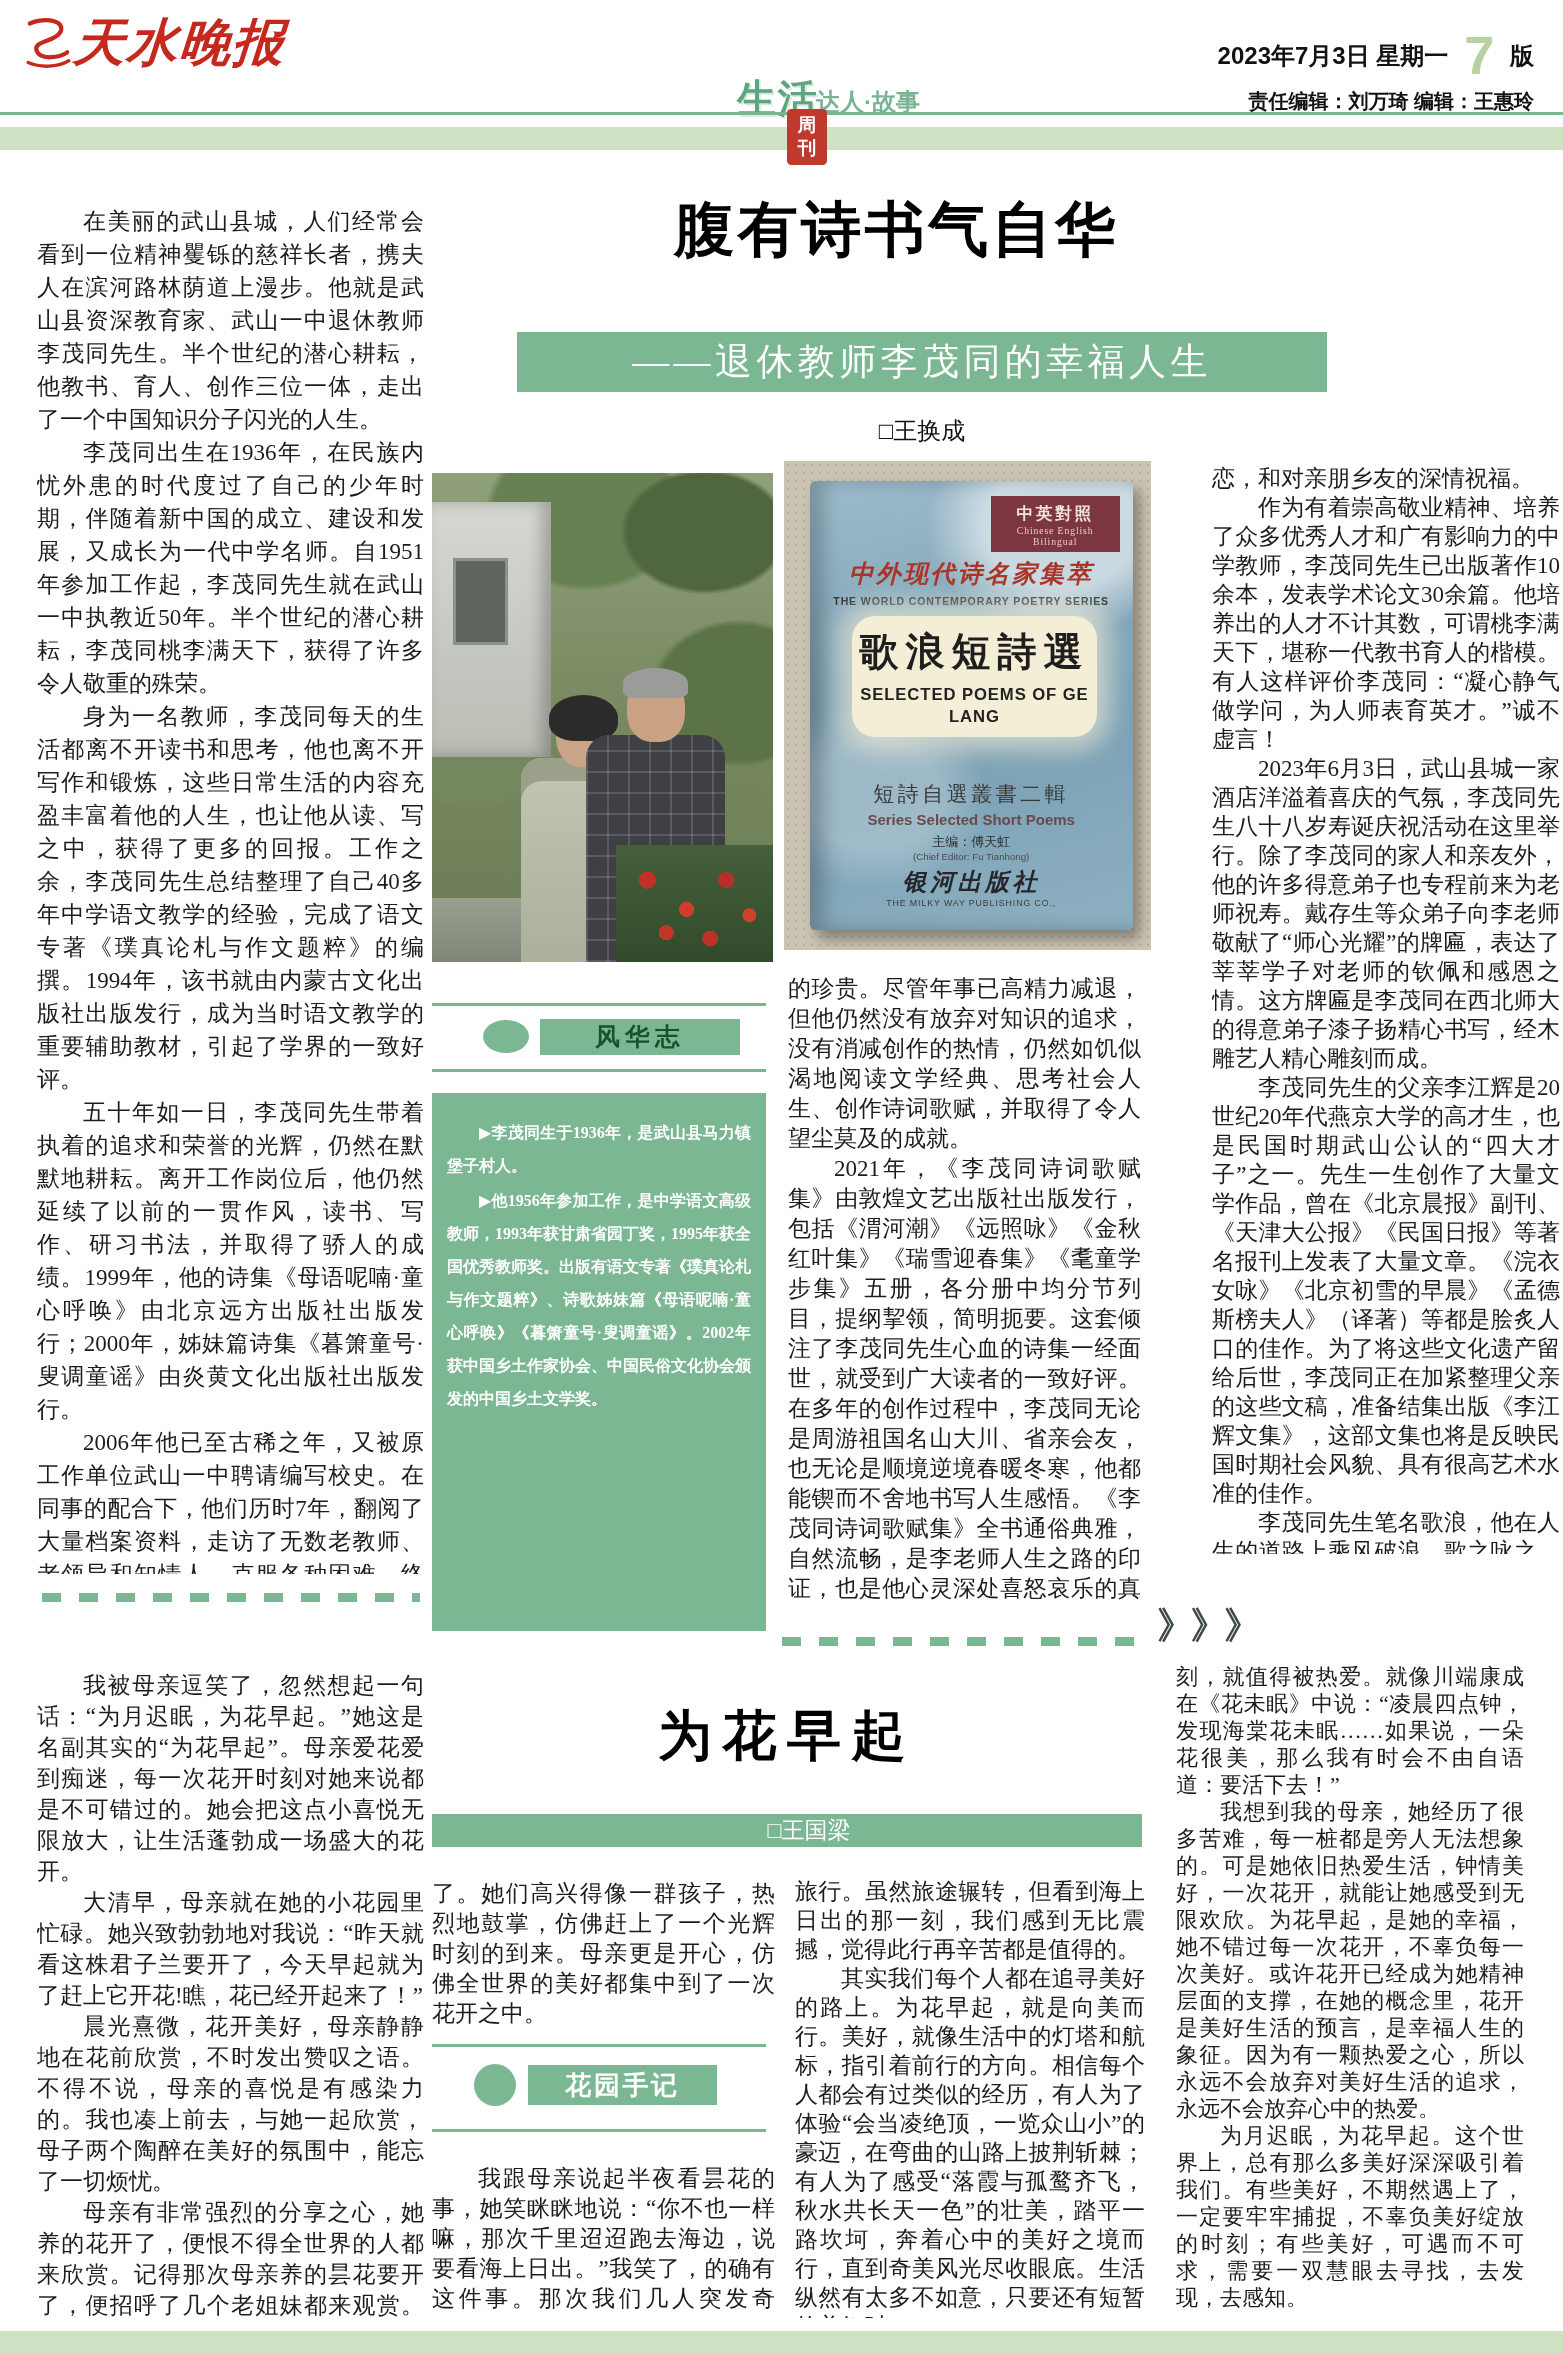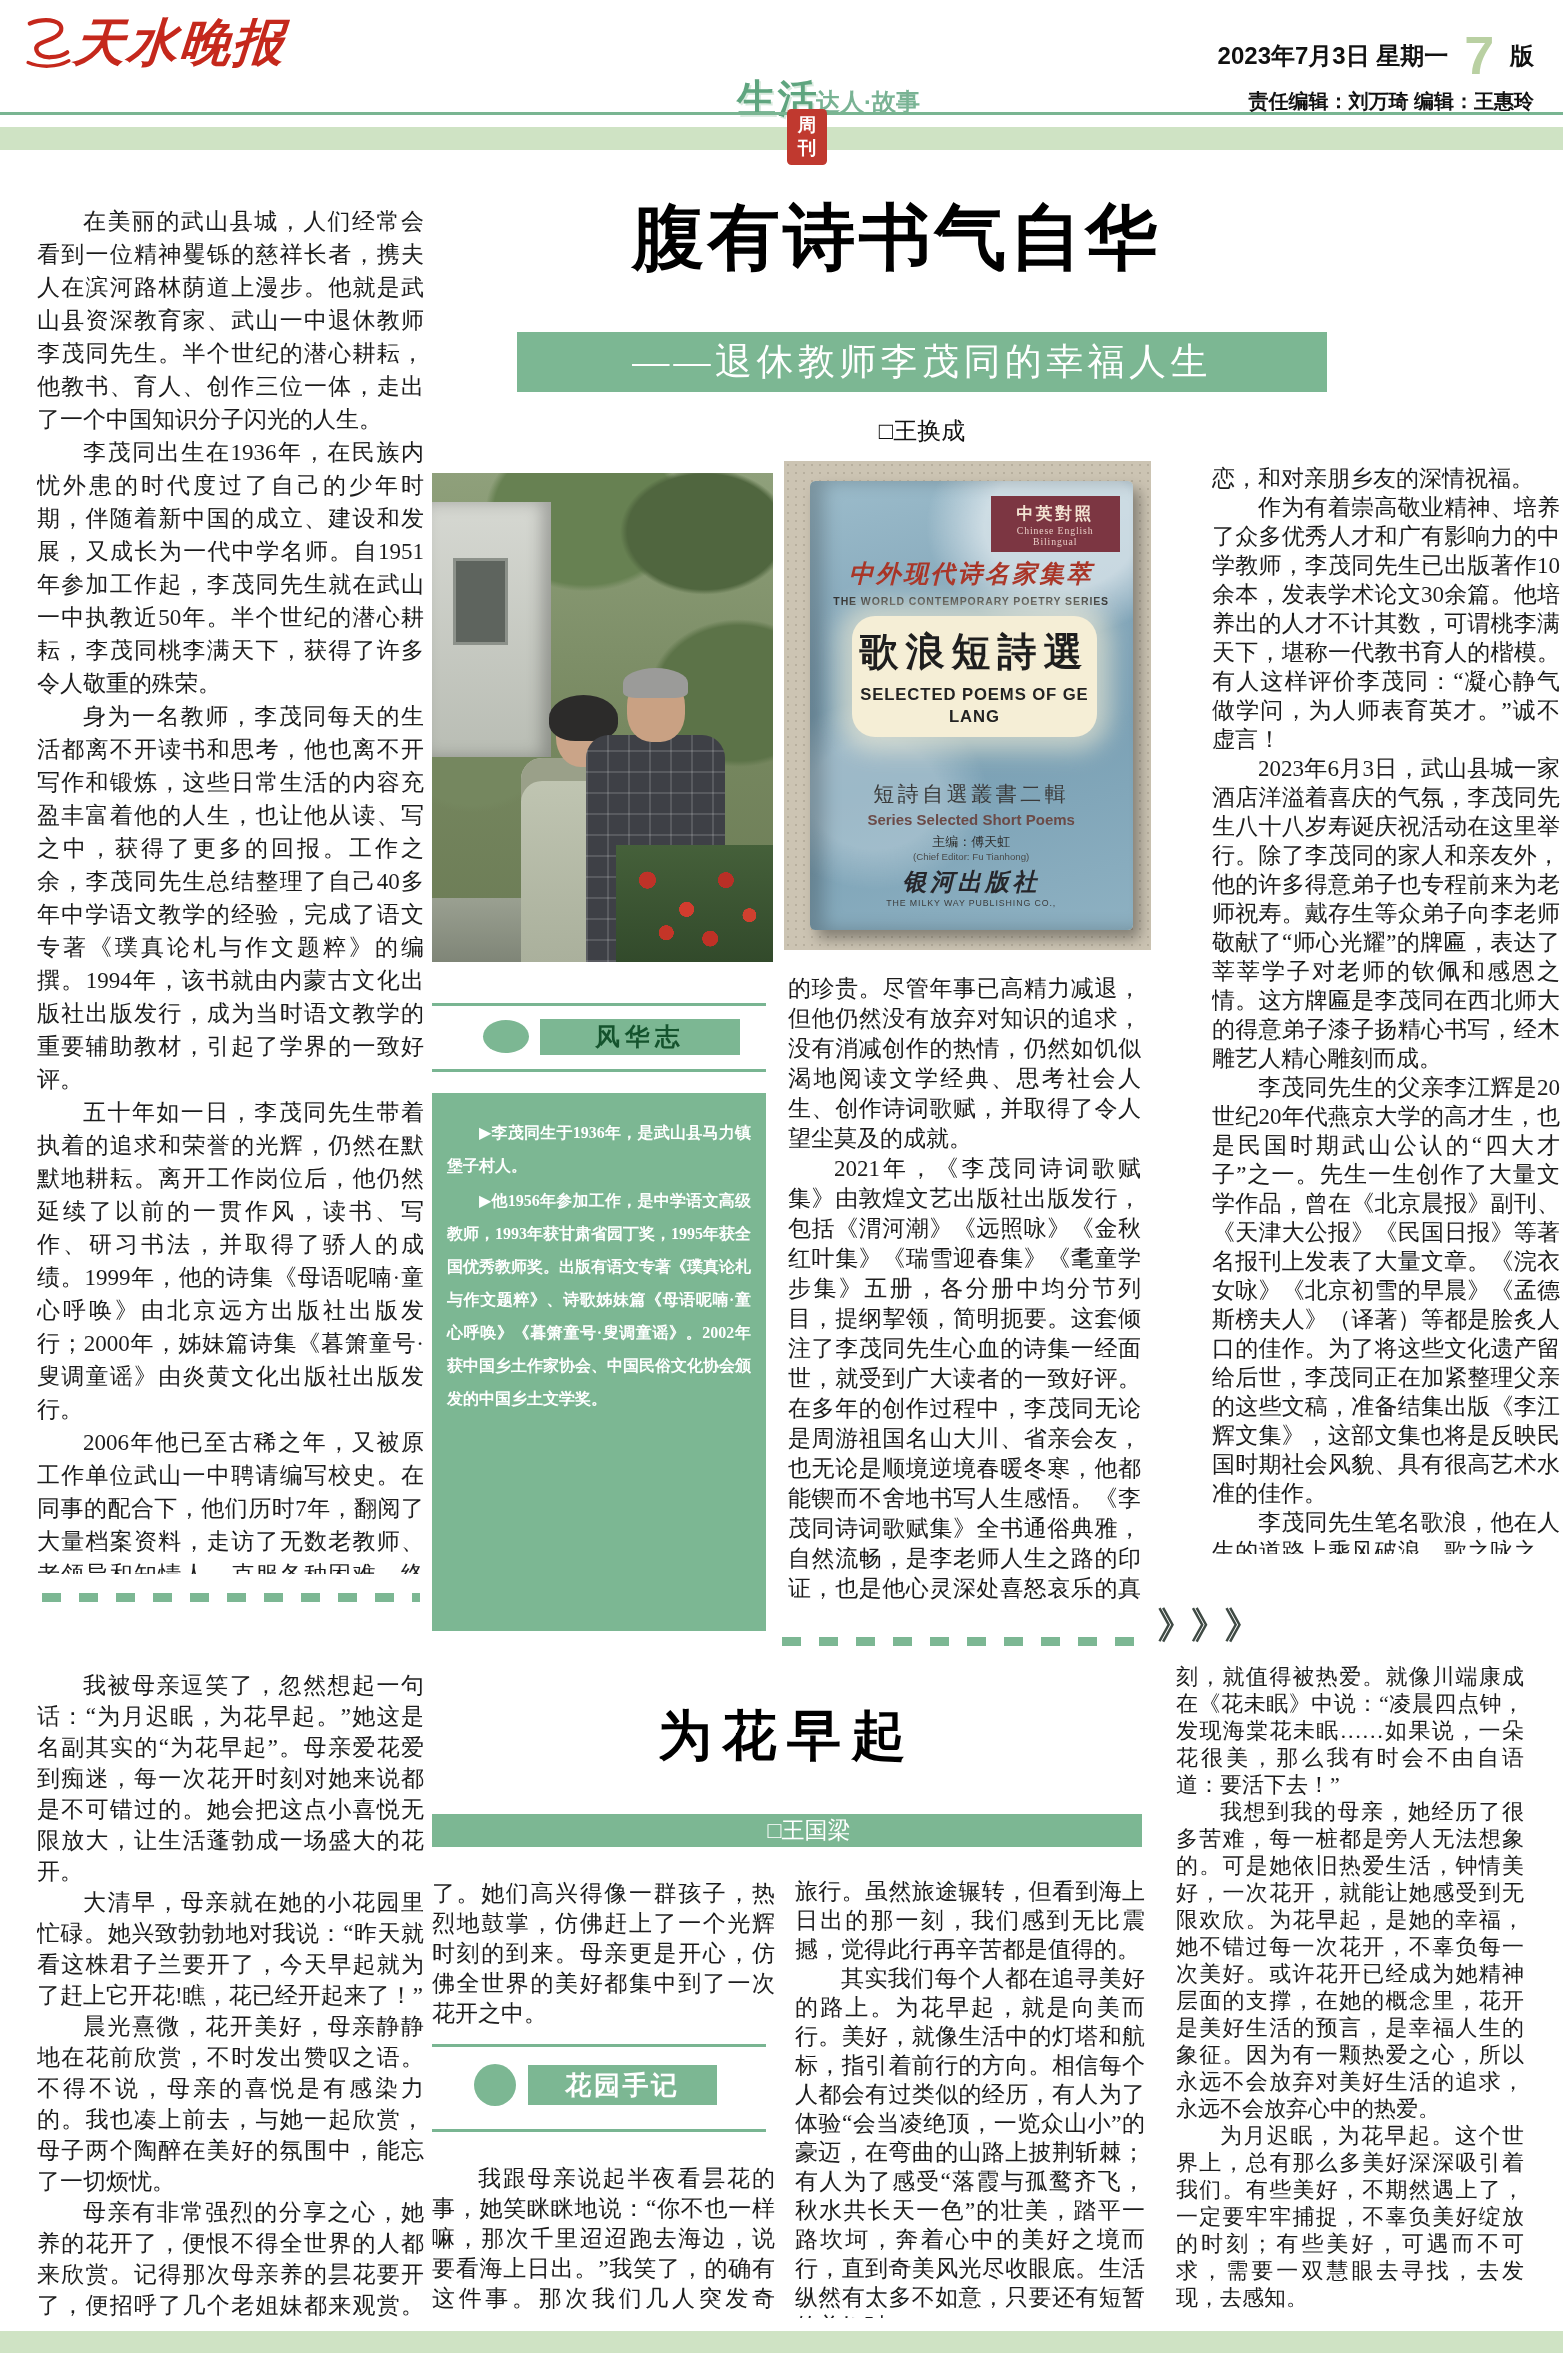--- a/index.html
+++ b/index.html
@@ -24,21 +24,21 @@
   .pageno{font-size:54px;line-height:51px;color:#b9d0a2;font-weight:bold;margin:0 7px;}
   .editors{margin-top:7px;font-size:20px;font-weight:bold;font-family:"Liberation Sans","DejaVu Sans",sans-serif;}
   .section-title{position:absolute;left:737px;top:72px;font-size:39px;font-weight:900;color:#5fa57f;font-family:"Liberation Sans","DejaVu Sans",sans-serif;letter-spacing:1.8px;text-shadow:1.8px 1.8px 0 #d8e9dd;}
   .section-sub{position:absolute;left:816px;top:86px;font-size:24px;color:#79b394;font-family:"Liberation Sans","DejaVu Sans",sans-serif;font-weight:bold;}
   .seal{position:absolute;left:787px;top:109px;width:40px;height:56px;background:var(--sealred);border-radius:4.4px;color:#fff;display:flex;flex-direction:column;align-items:center;justify-content:center;font-size:18.5px;line-height:23px;z-index:5;font-weight:bold;}
   .rule-thin{position:absolute;left:0;top:112px;width:1564px;height:2.6px;background:var(--green-line);}
   .rule-band{position:absolute;left:0;top:127px;width:1564px;height:23px;background:var(--band);}
   .footer-band{position:absolute;left:0;top:2331px;width:1564px;height:23px;background:var(--band);}
 
   
-  .a1-title{position:absolute;left:492px;top:190px;width:809px;text-align:center;font-family:"Liberation Sans","DejaVu Sans",sans-serif;font-weight:900;font-size:72px;letter-spacing:3.5px;color:#000;}
+  .a1-title{position:absolute;left:492px;top:190px;width:809px;text-align:center;font-family:"Liberation Sans","DejaVu Sans",sans-serif;font-weight:900;font-size:60px;letter-spacing:3.5px;color:#000;}
   .a1-band{position:absolute;left:517px;top:332px;width:810px;height:60px;background:var(--green);color:#fff;text-align:center;font-size:37px;line-height:60px;letter-spacing:4.4px;}
   .a1-author{position:absolute;left:517px;top:415px;width:810px;text-align:center;font-size:24px;color:#111;}
 
   
   .textcol{position:absolute;font-size:23px;color:var(--ink);text-align:justify;overflow:hidden;}
   .para{margin:0;text-indent:2em;}
   .para.cont{text-indent:0;}
   .c-a1c1{left:37px;top:205px;width:387px;height:1369px;line-height:33px;}
   .c-a1c3{left:788px;top:974px;width:353px;height:629px;line-height:30px;}
   .c-a1c4{left:1212px;top:464px;width:348px;height:1090px;line-height:29px;}

